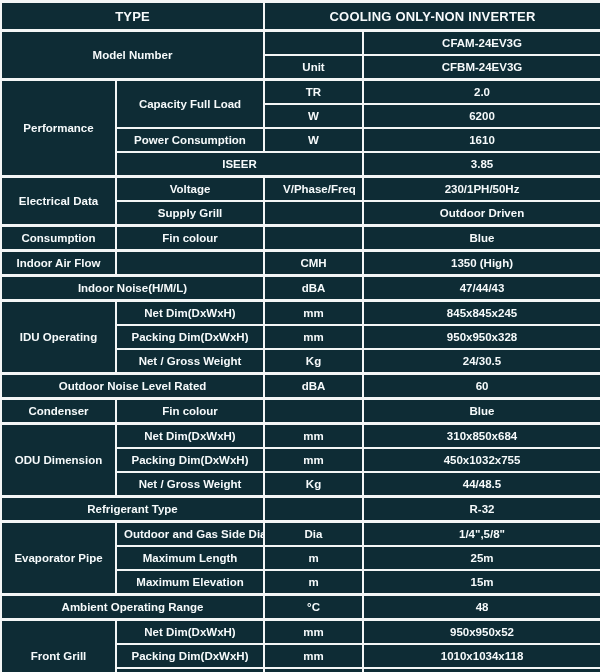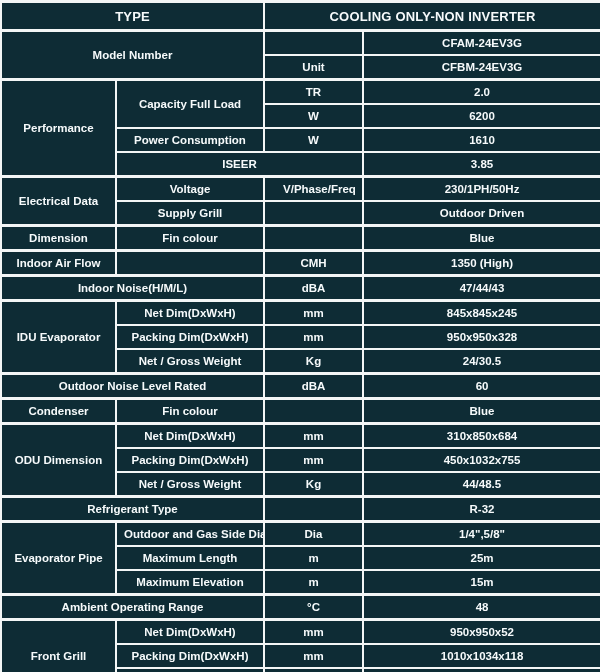--- a/index.html
+++ b/index.html
@@ -75,41 +75,41 @@
     <td class="c">V/Phase/Freq</td>
     <td class="c">230/1PH/50Hz</td>
   </tr>
   <tr>
     <td class="l">Supply Grill</td>
     <td class="c"></td>
     <td class="c">Outdoor Driven</td>
   </tr>
 
   <tr class="sec">
-    <td class="l">Dimension</td>
+    <td class="l">Consumption</td>
     <td class="l">Fin colour</td>
     <td class="c"></td>
     <td class="c">Blue</td>
   </tr>
 
   <tr class="sec">
     <td class="l">Indoor Air Flow</td>
     <td class="l"></td>
     <td class="c">CMH</td>
     <td class="c">1350 (High)</td>
   </tr>
 
   <tr class="sec">
     <td class="l" colspan="2">Indoor Noise(H/M/L)</td>
     <td class="c">dBA</td>
     <td class="c">47/44/43</td>
   </tr>
 
   <tr class="sec">
-    <td class="l" rowspan="3">IDU Evaporator</td>
+    <td class="l" rowspan="3">IDU Operating</td>
     <td class="l">Net Dim(DxWxH)</td>
     <td class="c">mm</td>
     <td class="c">845x845x245</td>
   </tr>
   <tr>
     <td class="l">Packing Dim(DxWxH)</td>
     <td class="c">mm</td>
     <td class="c">950x950x328</td>
   </tr>
   <tr>

